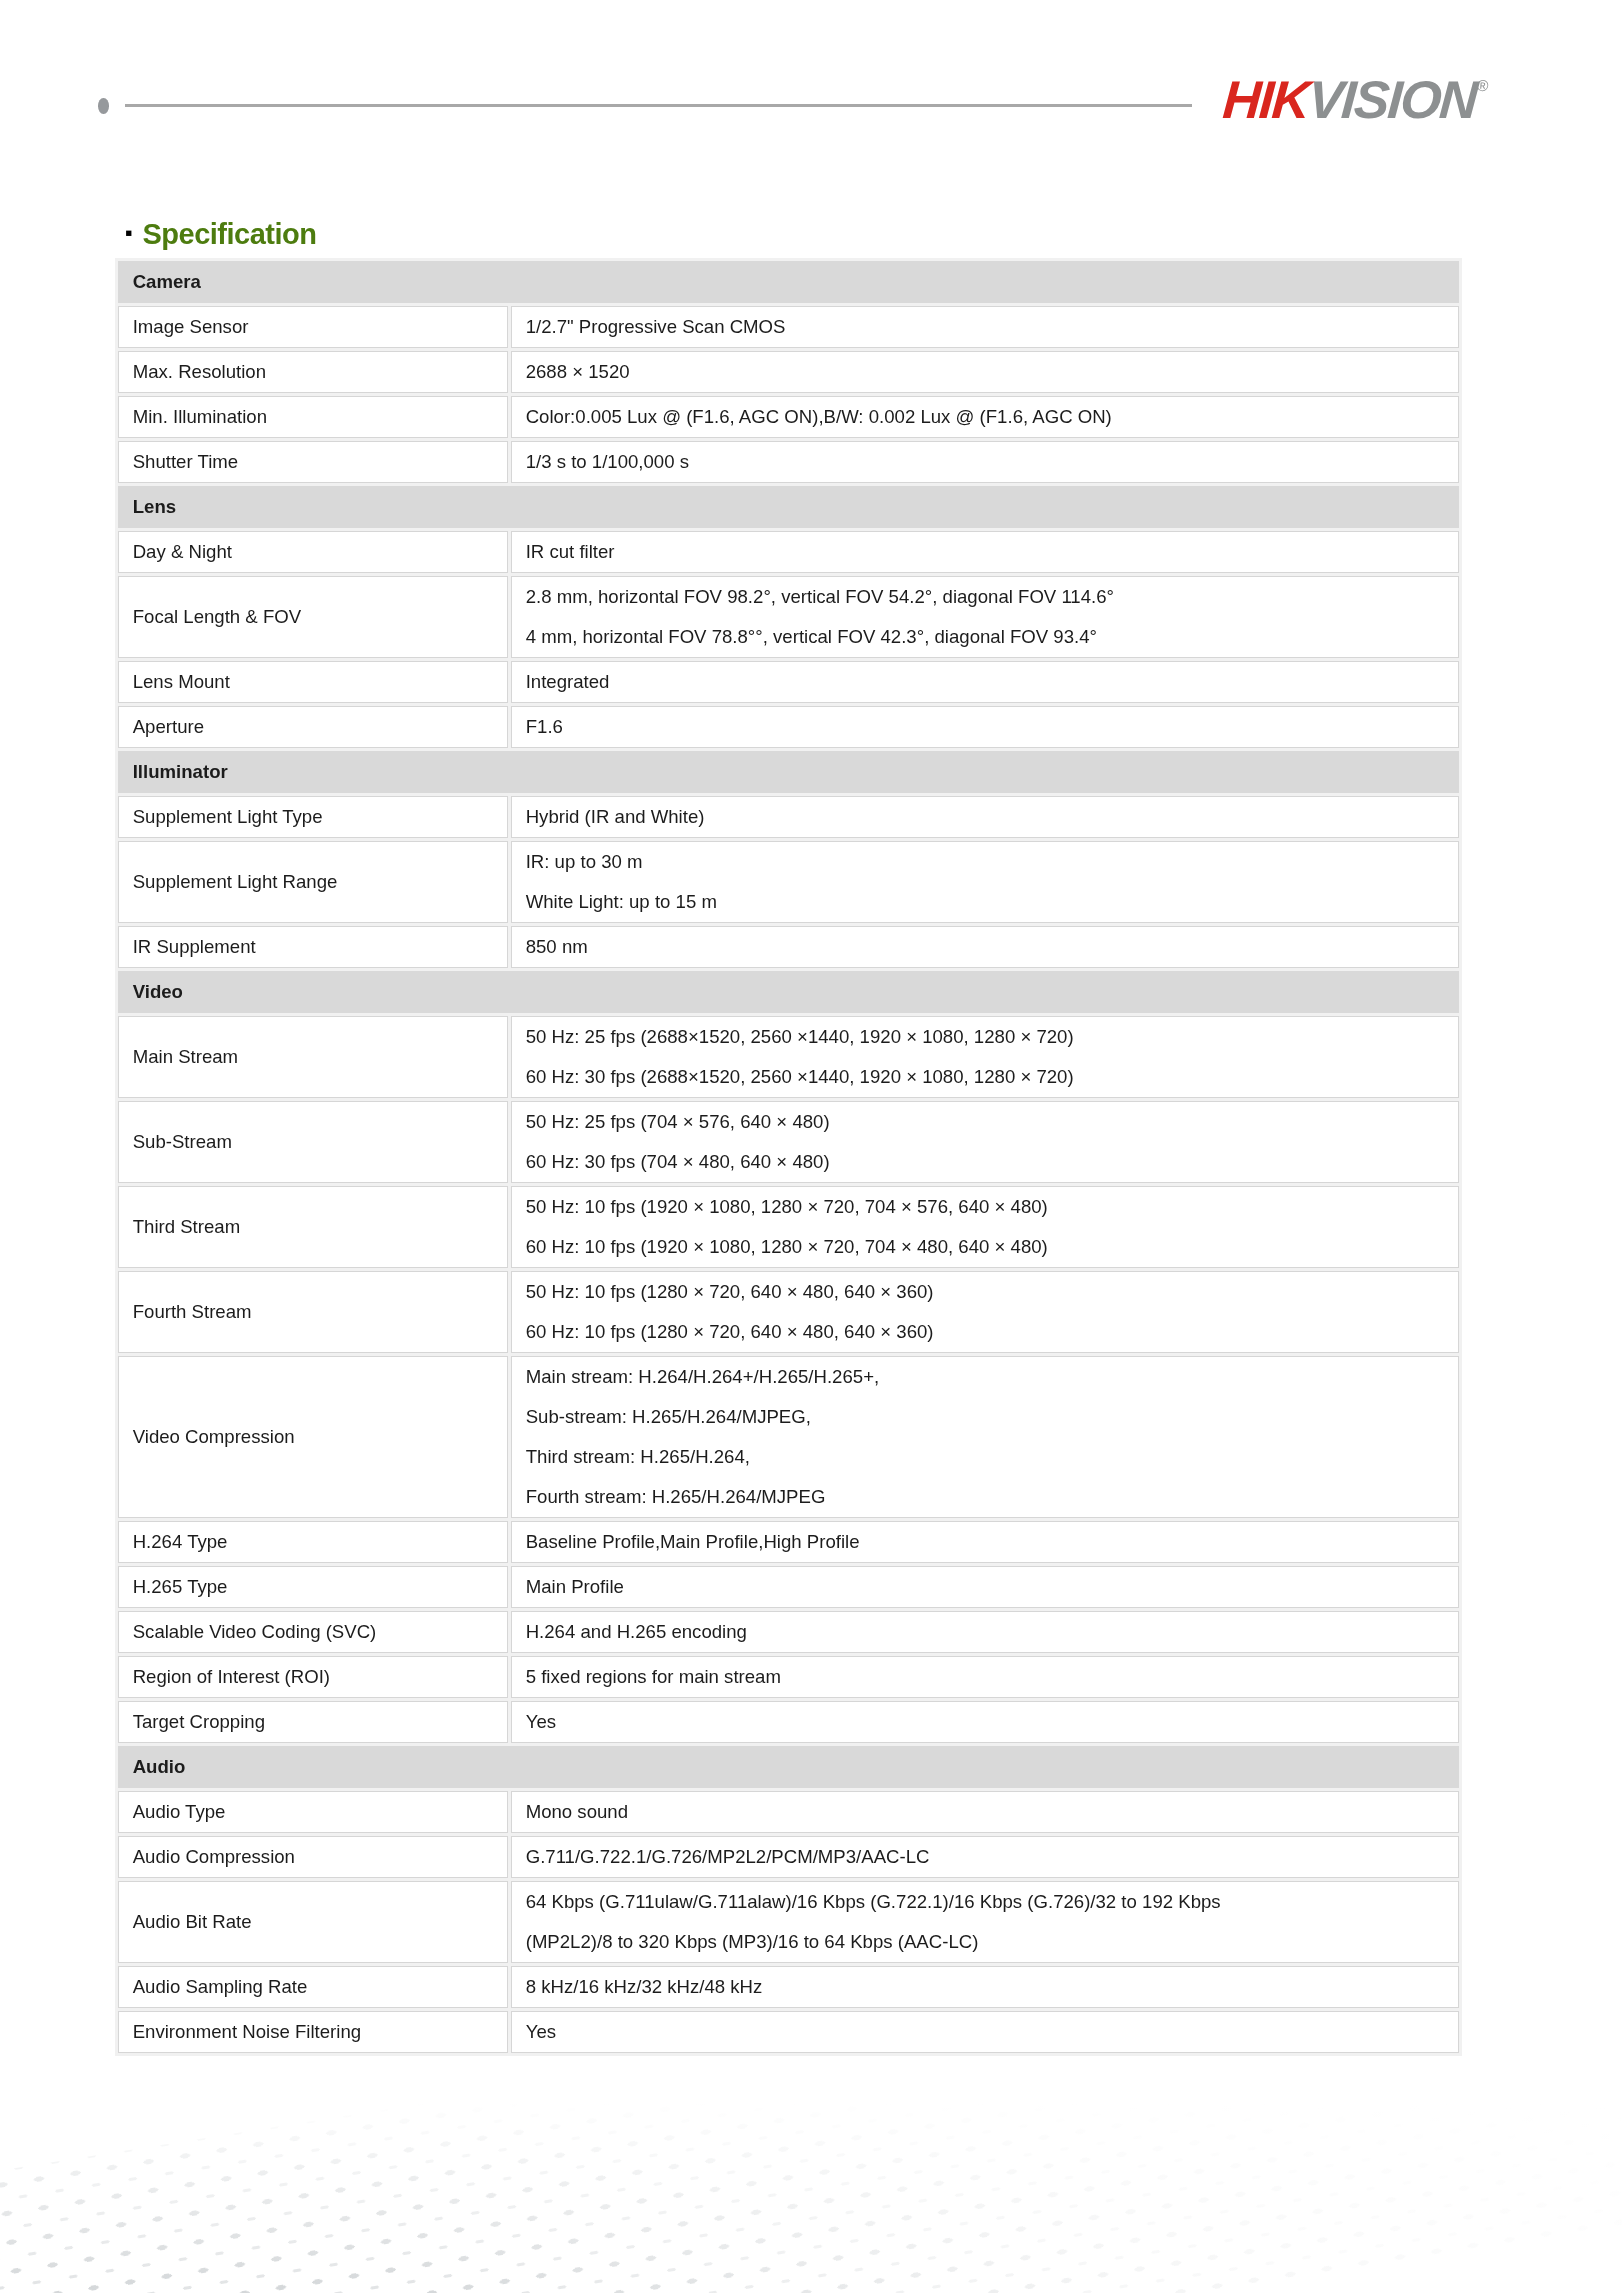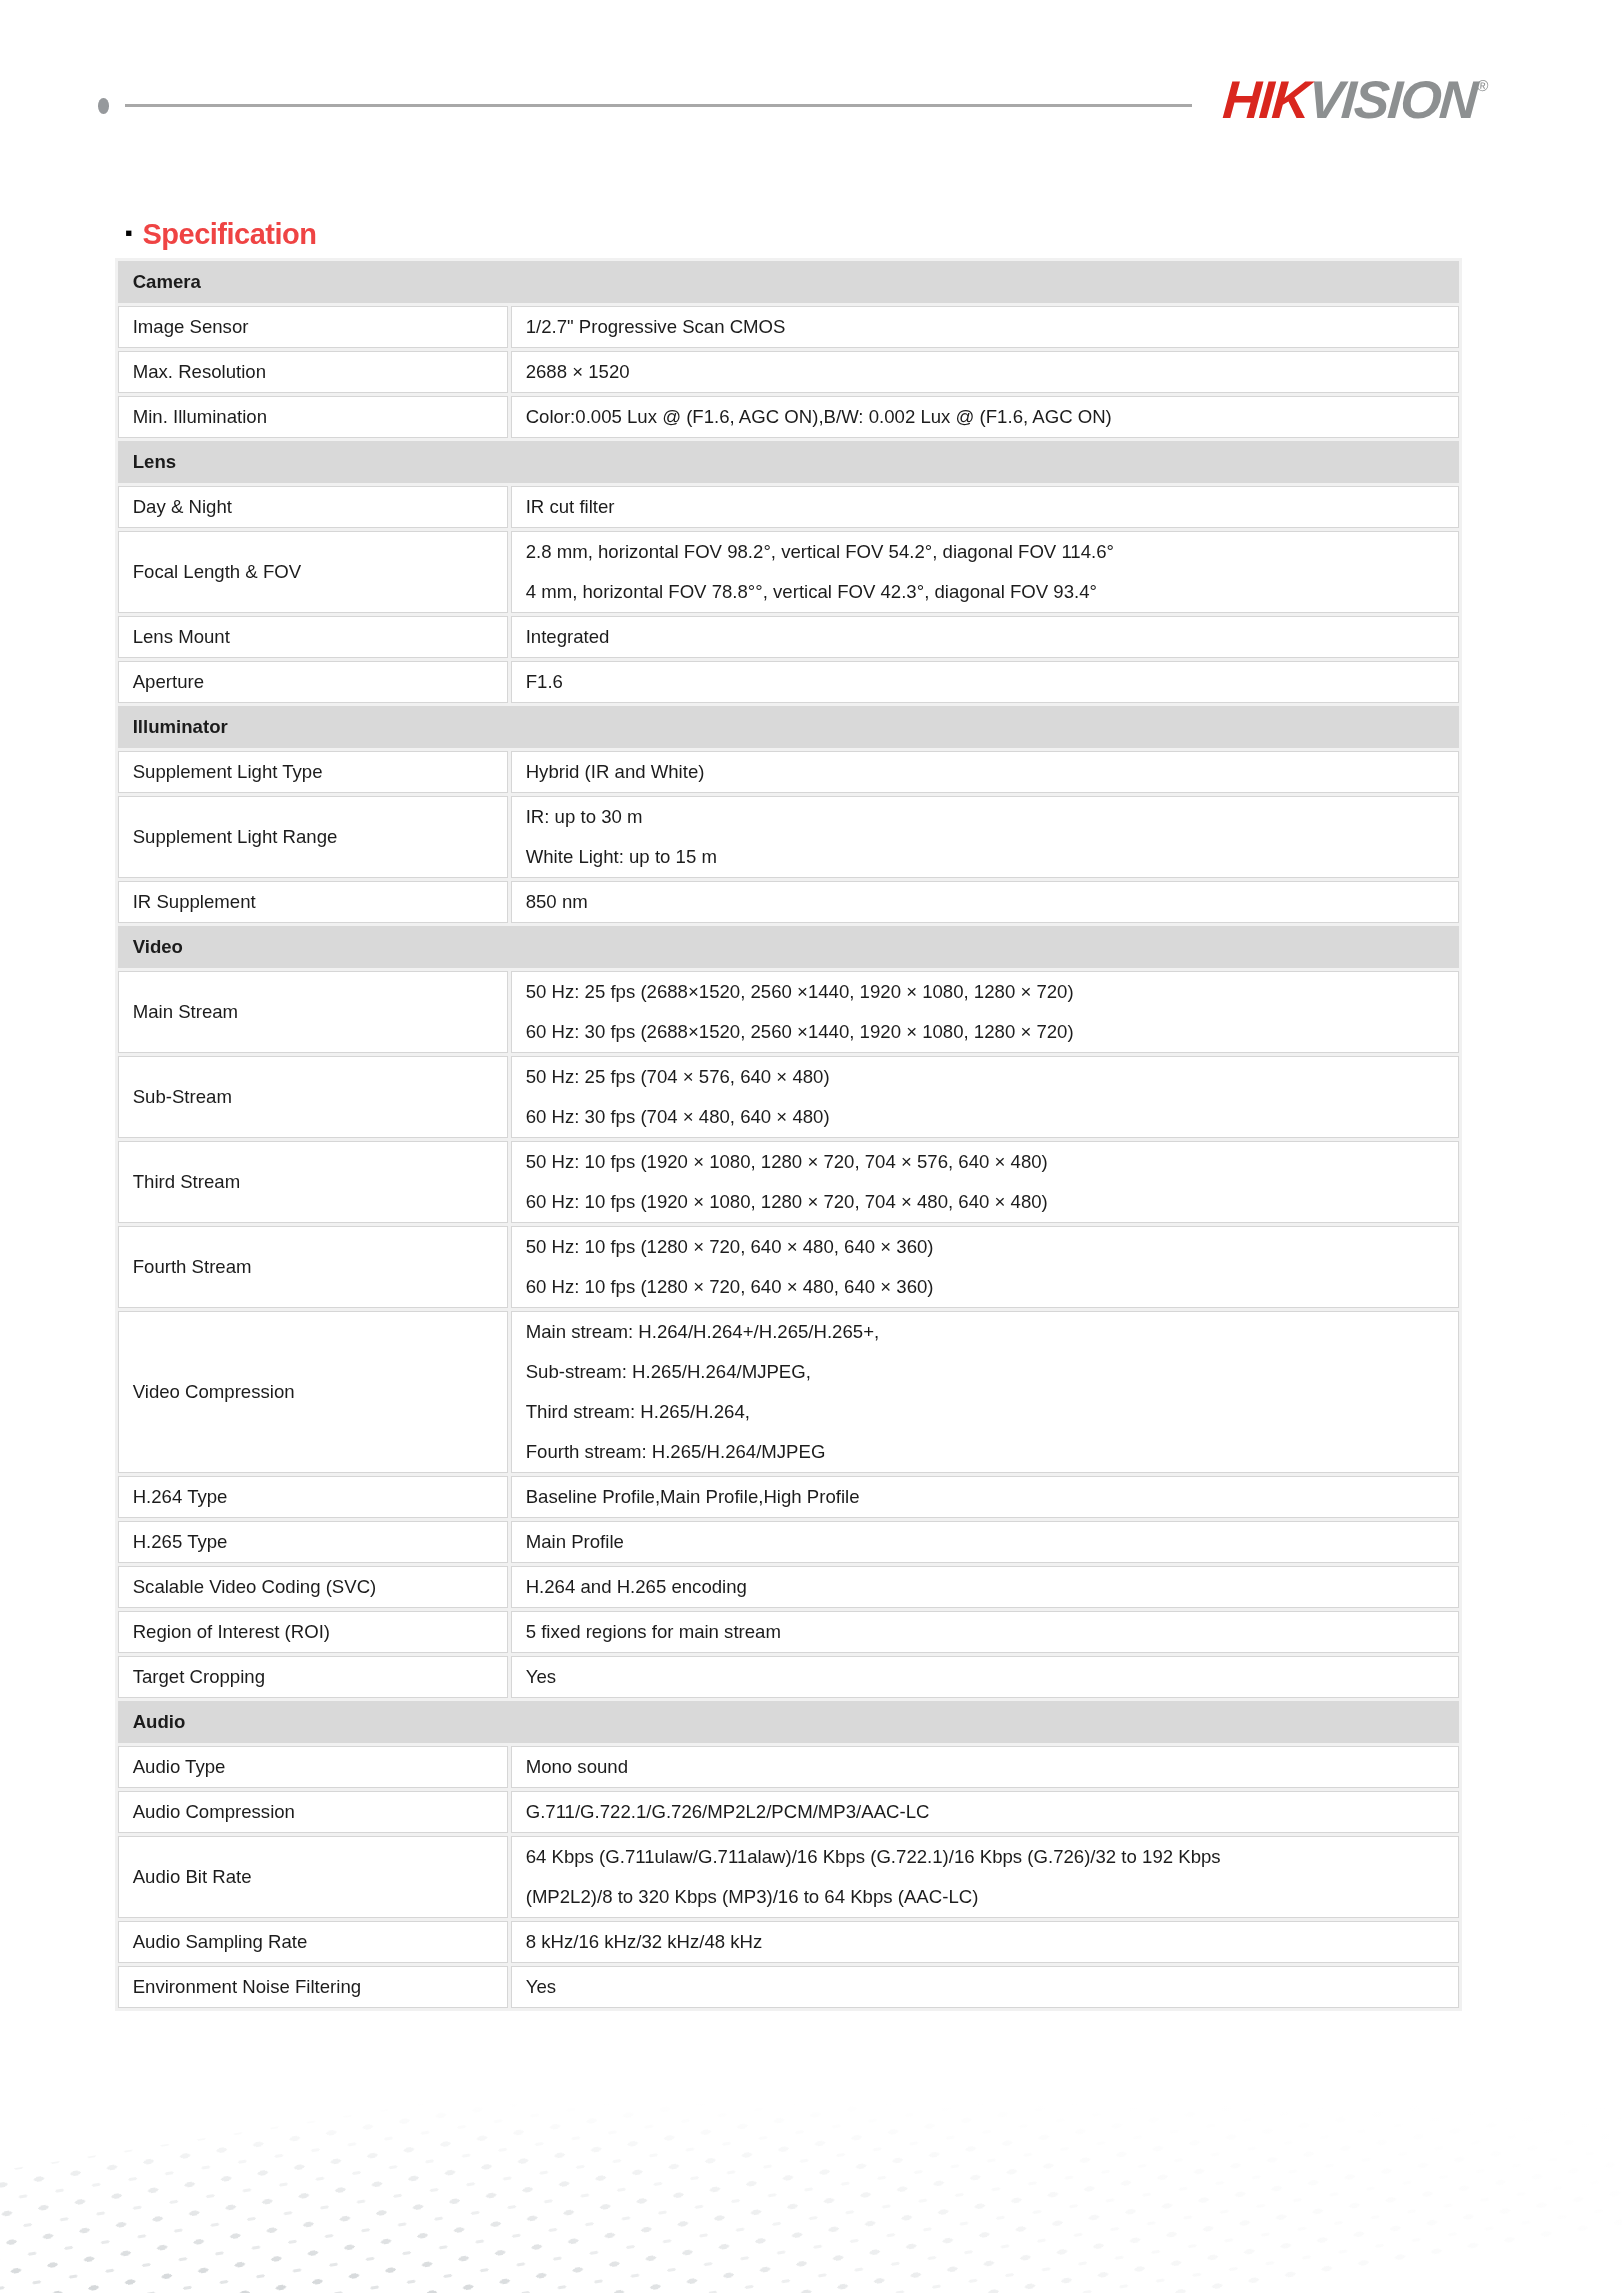--- a/index.html
+++ b/index.html
@@ -71,21 +71,21 @@
   }
   .title-bullet{
     font-size:21.6px;
     line-height:1;
     color:#000;
     transform:translateY(-2px);
   }
   .title-text{
     font-size:29px;
     font-weight:700;
-    color:#ef4444;
+    color:#4d7c0f;
     letter-spacing:-0.5px;
   }
 
   
   .spec-table{
     position:absolute;
     left:115px;top:258px;
     width:1347px;
     border-collapse:separate;
     border-spacing:3.9px;
@@ -167,20 +167,24 @@
         </tr>
       <tr>
           <td class="label">Max. Resolution</td>
           <td class="value">2688 × 1520</td>
         </tr>
       <tr>
           <td class="label">Min. Illumination</td>
           <td class="value">Color:0.005 Lux @ (F1.6, AGC ON),B/W: 0.002 Lux @ (F1.6, AGC ON)</td>
         </tr>
       <tr>
+          <td class="label">Shutter Time</td>
+          <td class="value">1/3 s to 1/100,000 s</td>
+        </tr>
+      <tr>
           <td class="section" colspan="2">Lens</td>
         </tr>
       <tr>
           <td class="label">Day &amp; Night</td>
           <td class="value">IR cut filter</td>
         </tr>
       <tr>
           <td class="label">Focal Length &amp; FOV</td>
           <td class="value">2.8 mm, horizontal FOV 98.2°, vertical FOV 54.2°, diagonal FOV 114.6°
 4 mm, horizontal FOV 78.8°°, vertical FOV 42.3°, diagonal FOV 93.4°</td>

